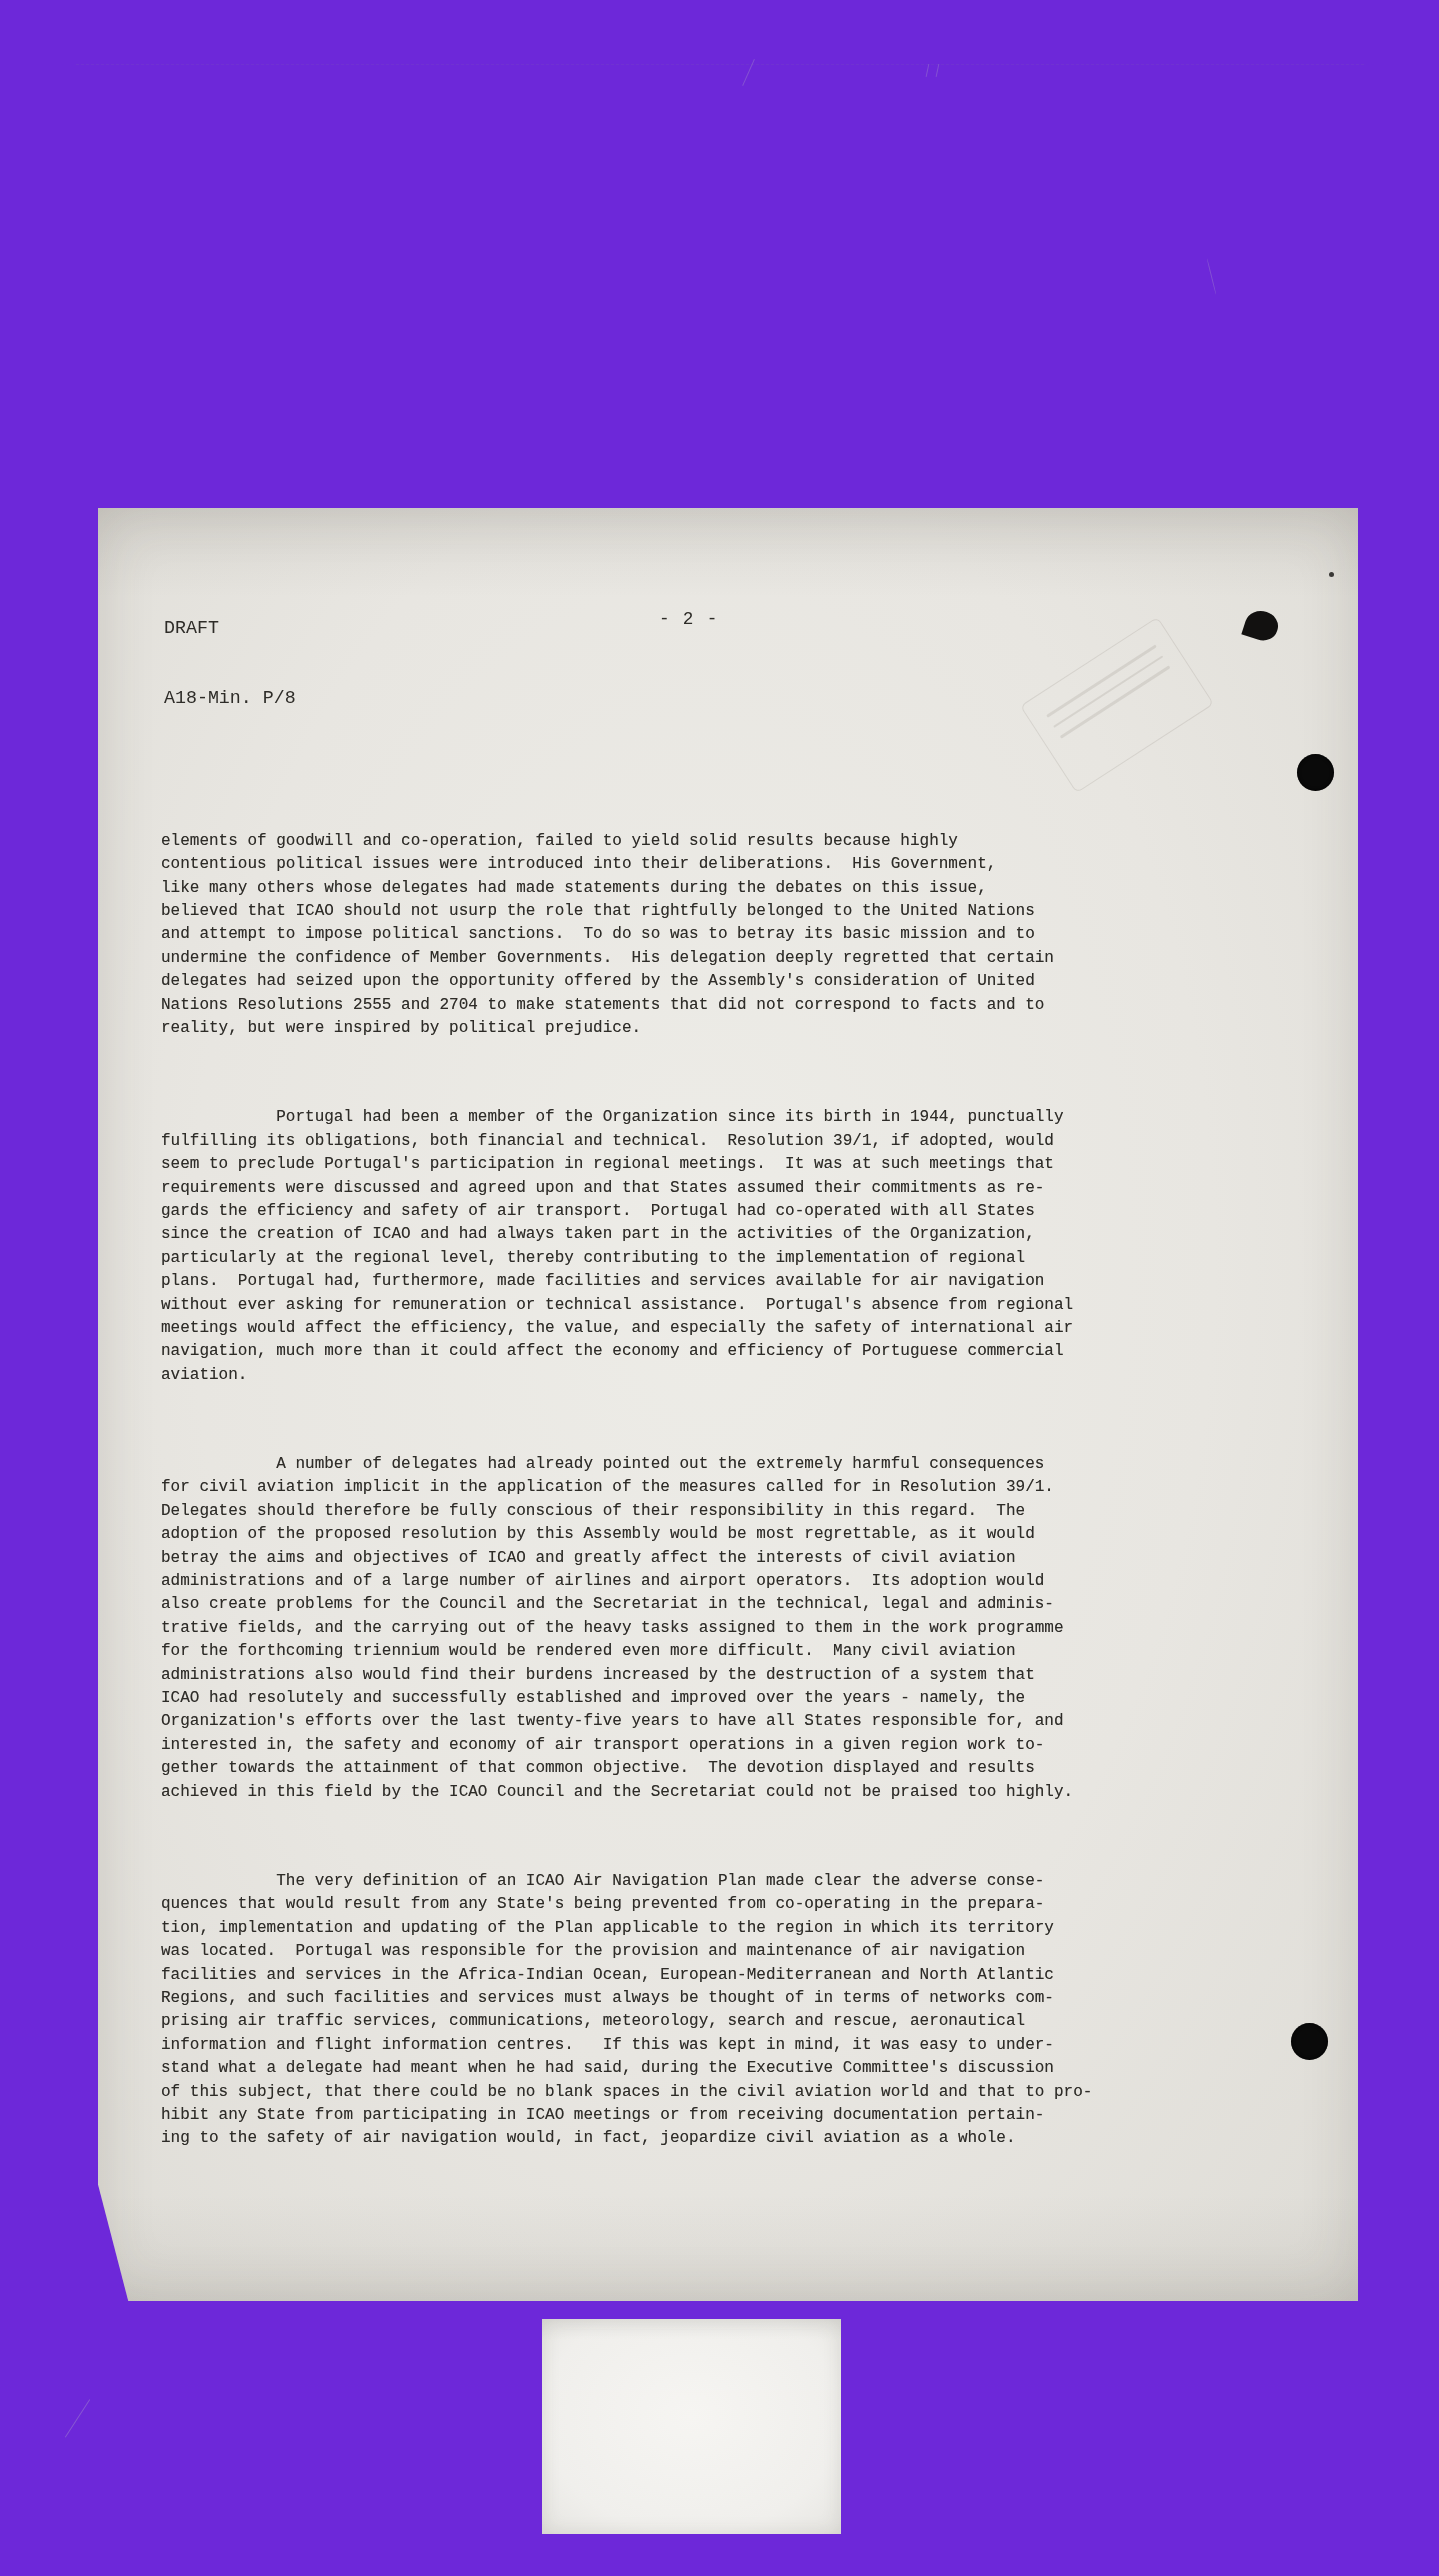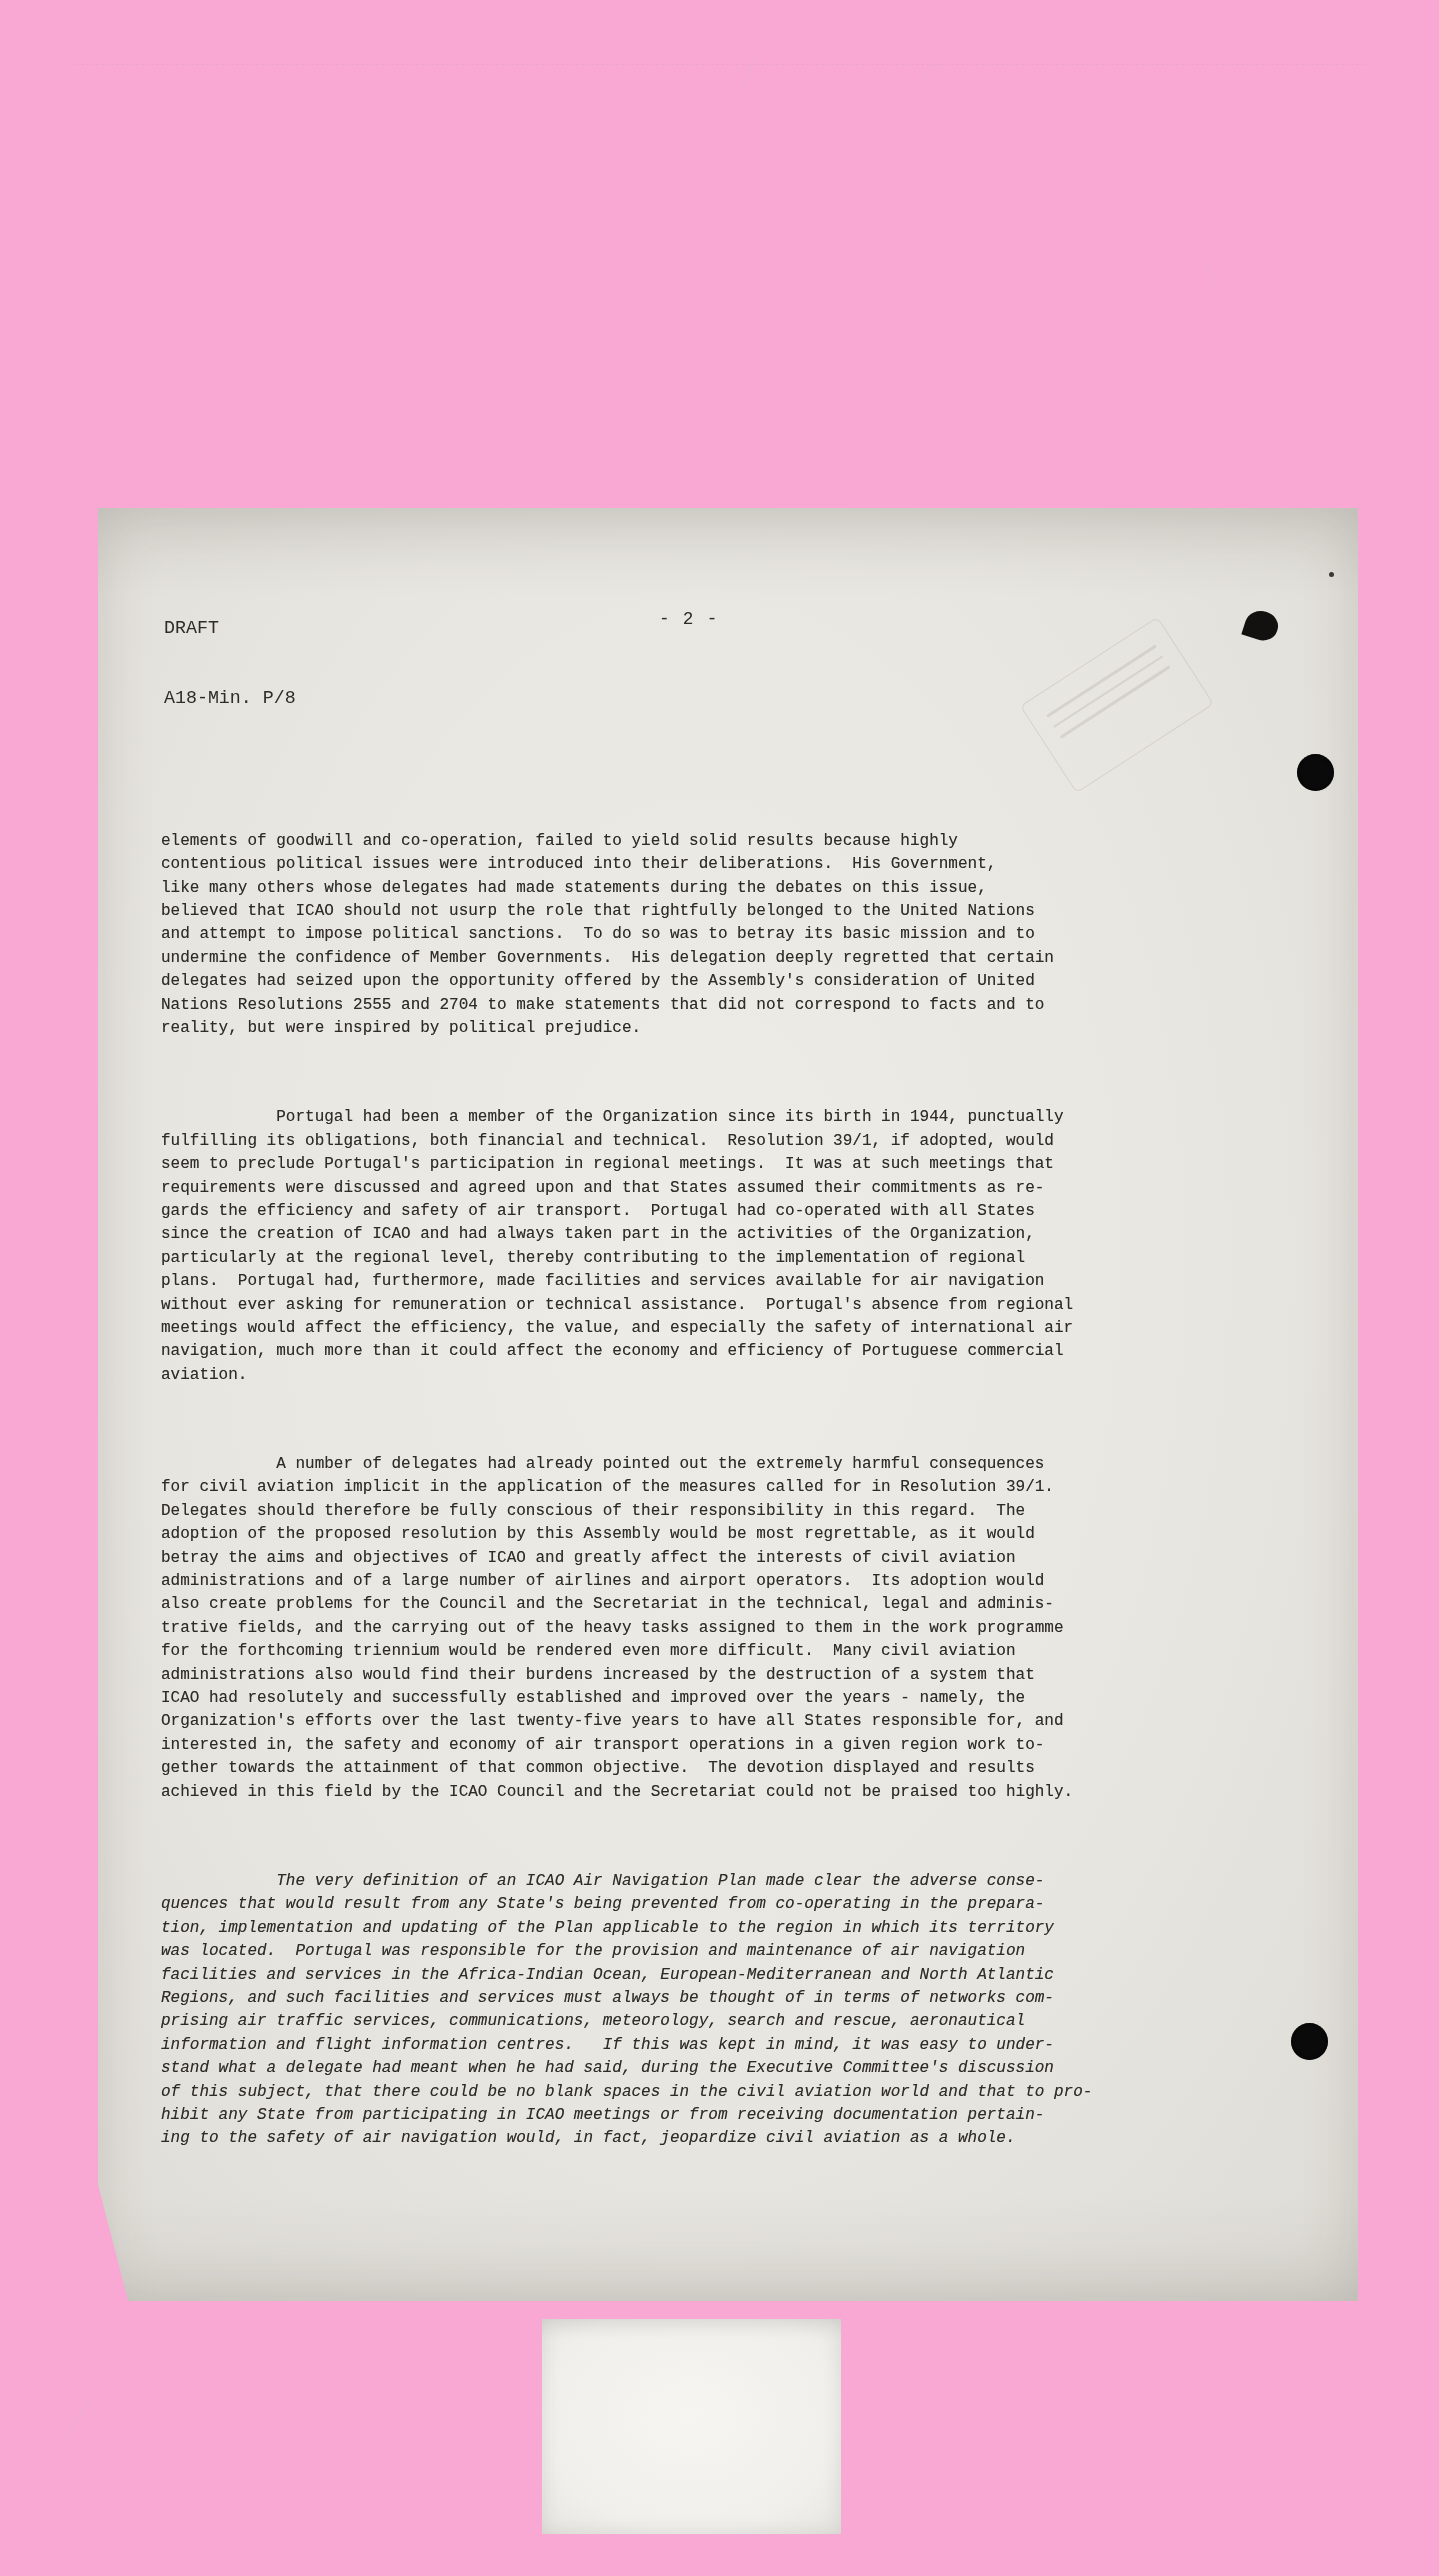--- a/index.html
+++ b/index.html
@@ -1,20 +1,20 @@
 <!DOCTYPE html>
 <html style="font-size:10px"><head>
 <meta charset="utf-8">
 <style>
   html, body { margin: 0; padding: 0; background: #000; }
   .scene {
     position: relative;
     width: 1440px;
     height: 2576px;
-    background: #f9a8d4;
+    background: #6d28d9;
     overflow: hidden;
     font-family: "Liberation Mono", "DejaVu Sans Mono", monospace;
   }
   .film-edge-line {
     position: absolute;
     left: 76px; top: 64px; width: 1288px; height: 0;
     border-top: 1.3px dashed rgba(150,150,150,0.10);
   }
   .scratch {
     position: absolute;
@@ -56,21 +56,21 @@
   .body-text {
     position: absolute;
     left: 63px; top: 275px;
     width: 1136px;
     font-size: 16px;
     line-height: 23.4px;
     white-space: pre-wrap;
     text-shadow: 0 0 0.6px rgba(46,44,40,0.45);
   }
   .body-text p { margin: 0 0 19px 0; }
-  .body-text p:last-child { margin-bottom: 12px; font-style: italic; }
+  .body-text p:last-child { margin-bottom: 12px; }
 
   .faint-stamp {
     position: absolute;
     left: 937px; top: 145px;
     width: 164px; height: 104px;
     transform: rotate(-33deg);
     border: 1.3px solid rgba(130,124,112,0.22);
     border-radius: 6.3px;
     padding: 11.4px 12.6px;
     box-sizing: border-box;

